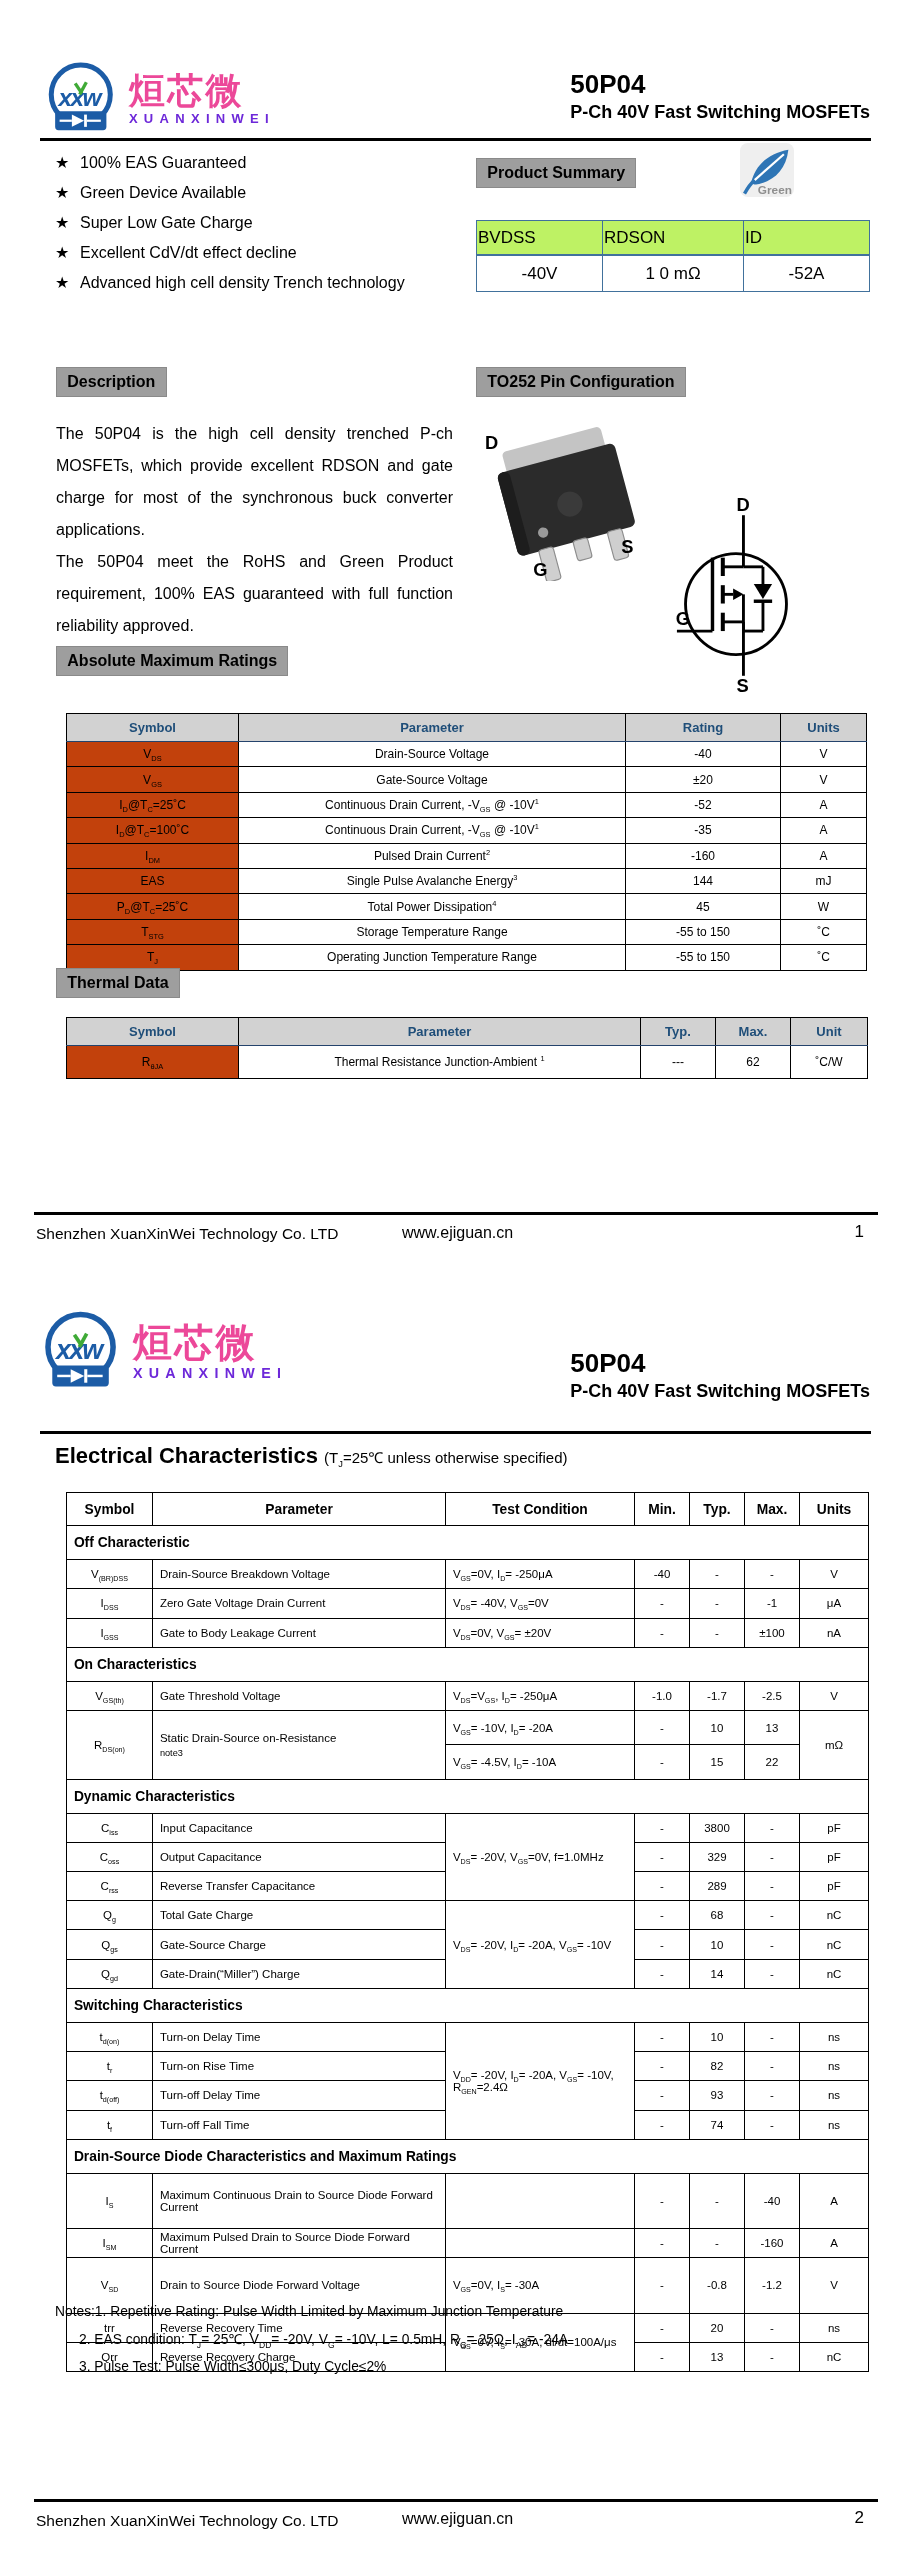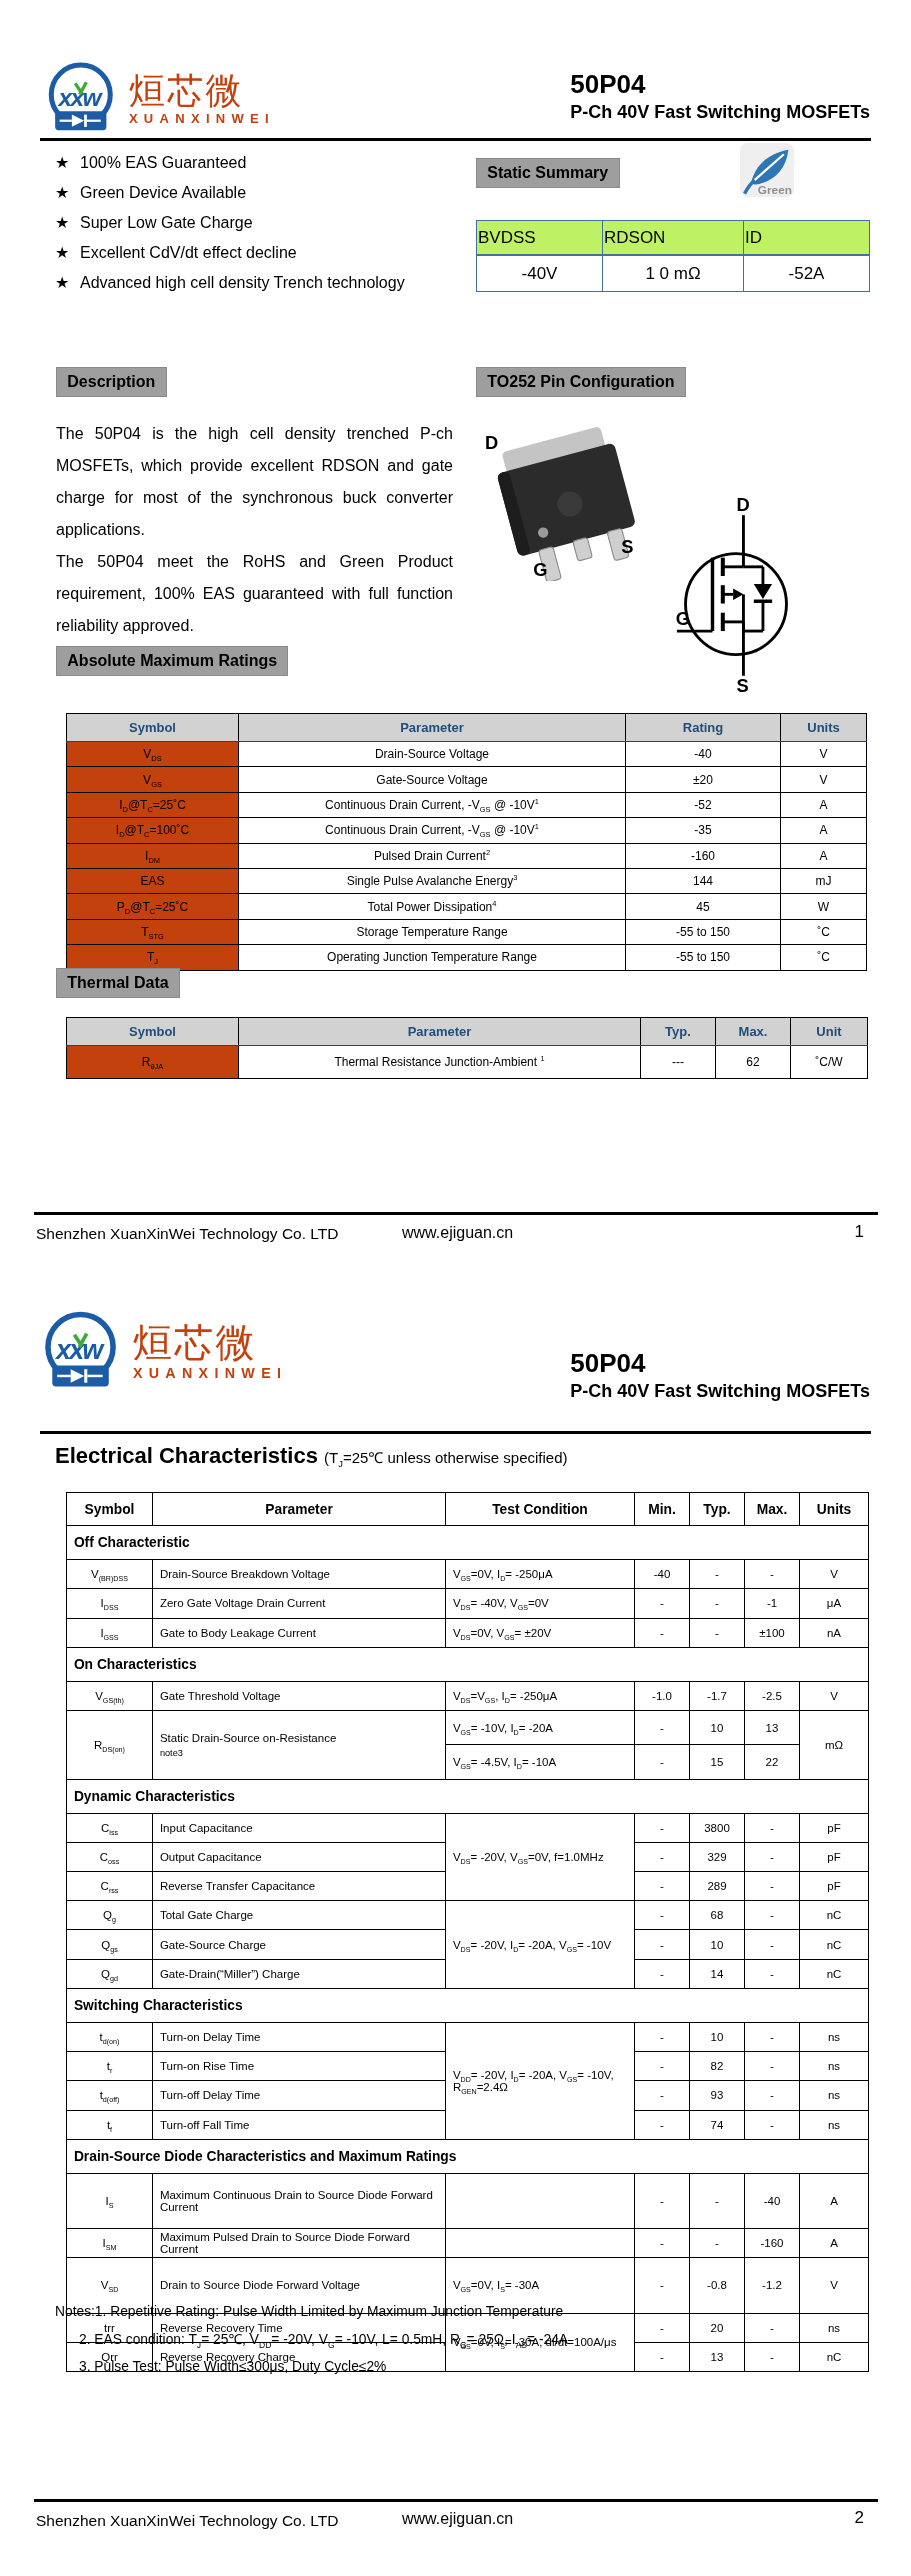--- a/index.html
+++ b/index.html
@@ -6,22 +6,22 @@
   .sheet{position:relative;width:911px;height:2576px;background:#fff;
          font-family:"Liberation Sans",sans-serif;color:#000;overflow:hidden;}
   sub{font-size:62%;line-height:0;}
   sup{font-size:62%;line-height:0;vertical-align:super;}
 
   
   .logo{position:absolute;display:flex;align-items:center;}
   .l1{left:44px;top:60px;}
   .l2{left:40px;top:1309px;}
   .logo-txt{margin-left:6.9px;}
-  .logo-cn{font-size:36px;font-weight:normal;letter-spacing:2.3px;color:#c2410c;line-height:1.05;}
-  .logo-en{font-size:13px;font-weight:bold;letter-spacing:6.3px;color:#c2410c;margin-top:1.7px;}
+  .logo-cn{font-size:36px;font-weight:bold;letter-spacing:2.3px;color:#ec4899;line-height:1.05;}
+  .logo-en{font-size:13px;font-weight:bold;letter-spacing:6.3px;color:#6d28d9;margin-top:1.7px;}
   .l2 .logo-cn{font-size:39px;}
   .l2 .logo-en{font-size:14.3px;}
 
   
   .title{position:absolute;right:41px;text-align:left;}
   .t1{top:70px;}
   .t2{top:1349px;}
   .part{font-size:26px;font-weight:bold;line-height:1.1;}
   .subtitle{font-size:18px;font-weight:bold;margin-top:3.4px;}
   .rule{position:absolute;left:40px;right:40px;height:3.4px;background:#000;}
@@ -138,21 +138,21 @@
     <div class="feat">
         <span class="star">★</span>
         <span class="ftext">Excellent CdV/dt effect decline</span>
       </div>
     <div class="feat">
         <span class="star">★</span>
         <span class="ftext">Advanced high cell density Trench technology</span>
       </div>
   </div>
 
-  <div class="label-box" style="left:476px;top:158px;">Static Summary</div>
+  <div class="label-box" style="left:476px;top:158px;">Product Summary</div>
 
   <div class="badge">
     <svg width="54" height="54" viewBox="0 0 96 96">
       <rect x="0" y="0" width="96" height="96" rx="14" fill="#efefef"></rect>
       <path d="M20,70 C28,38 52,18 86,12 C82,46 62,66 34,73 C27,75 22,73 20,70 Z" fill="#2e75b5"></path>
       <path d="M26,66 C44,50 62,34 78,20" stroke="#fff" stroke-width="4" fill="none"></path>
       <path d="M8,90 C14,79 18,73 26,66" stroke="#2e75b5" stroke-width="6" fill="none"></path>
       <text x="62" y="90" text-anchor="middle" font-size="21" font-weight="bold" fill="#8f8f8f">Green</text>
     </svg>
   </div>

